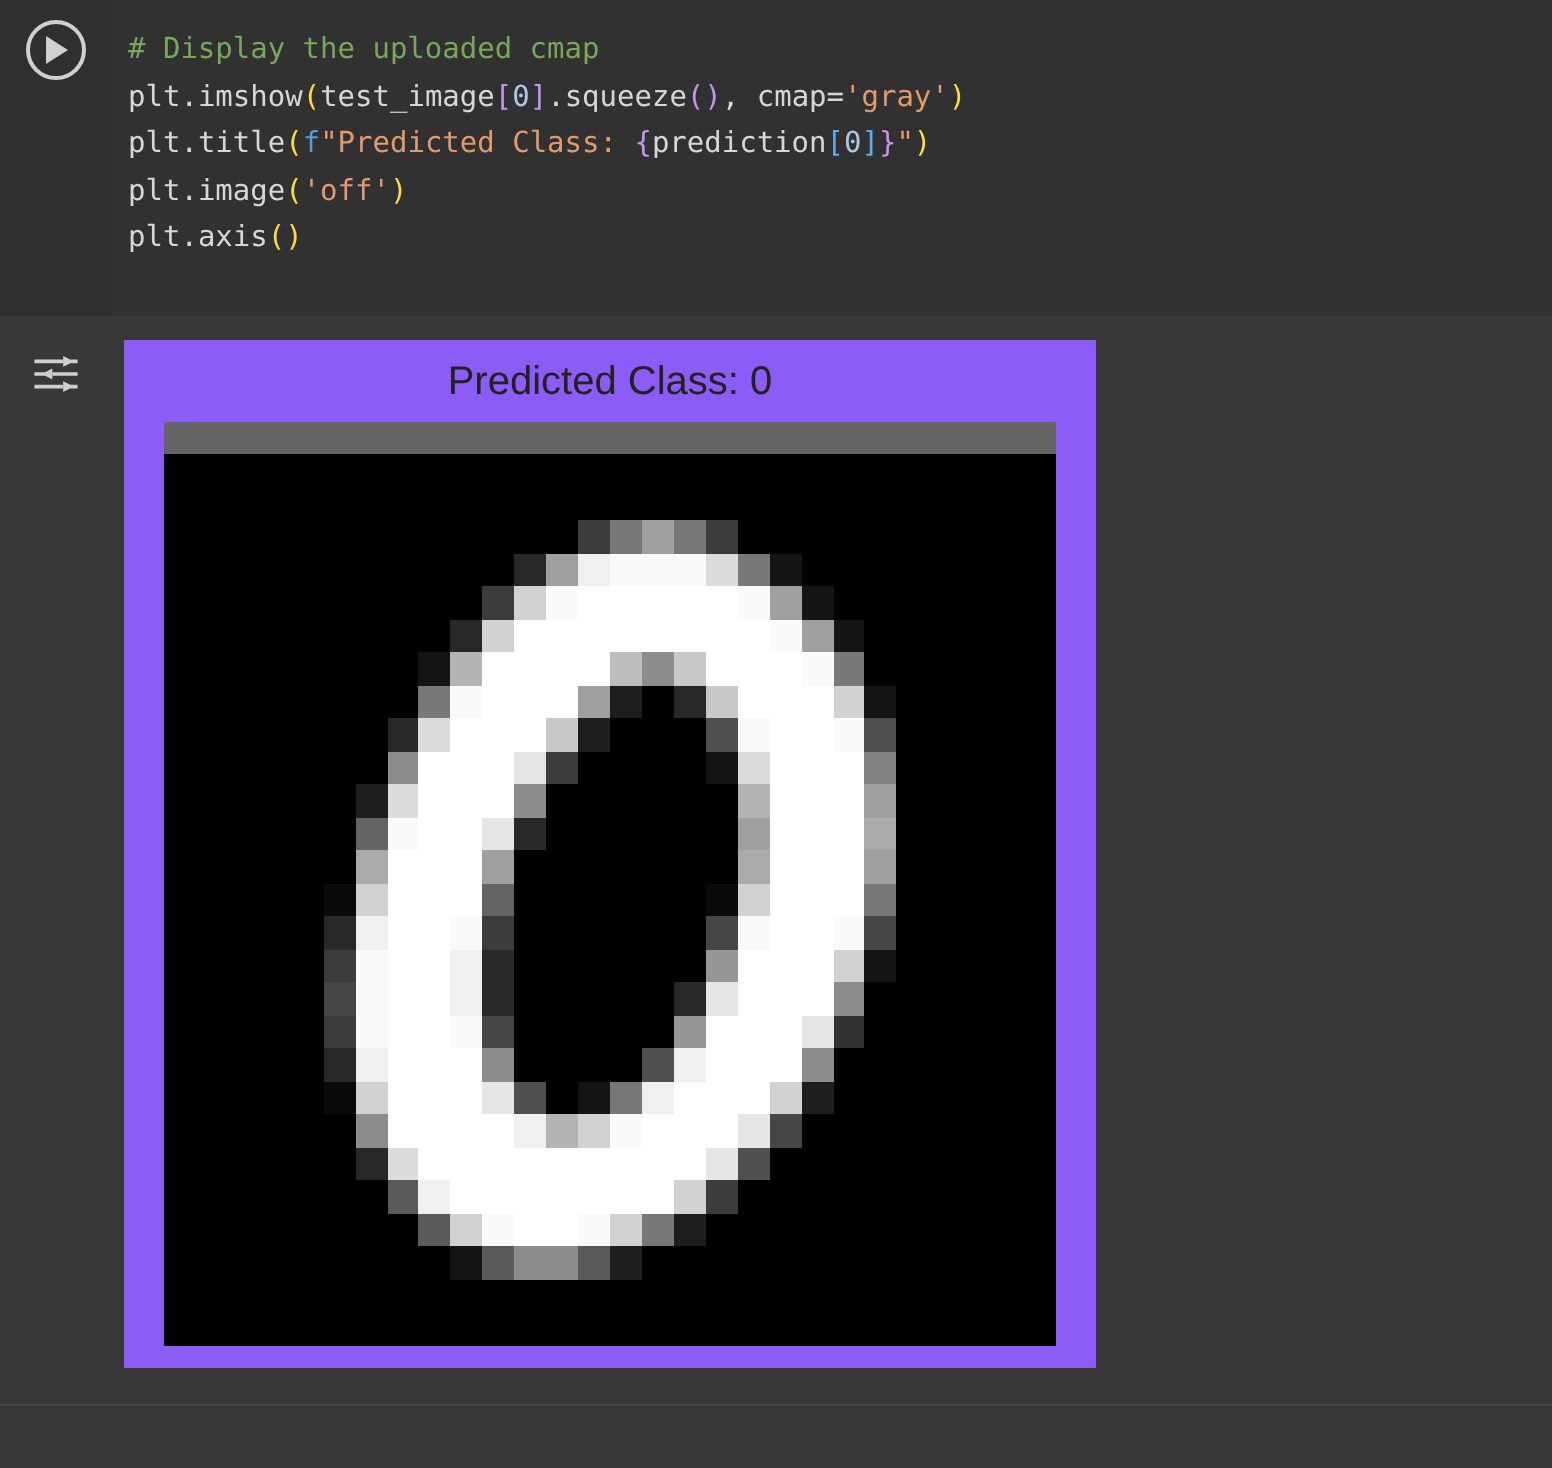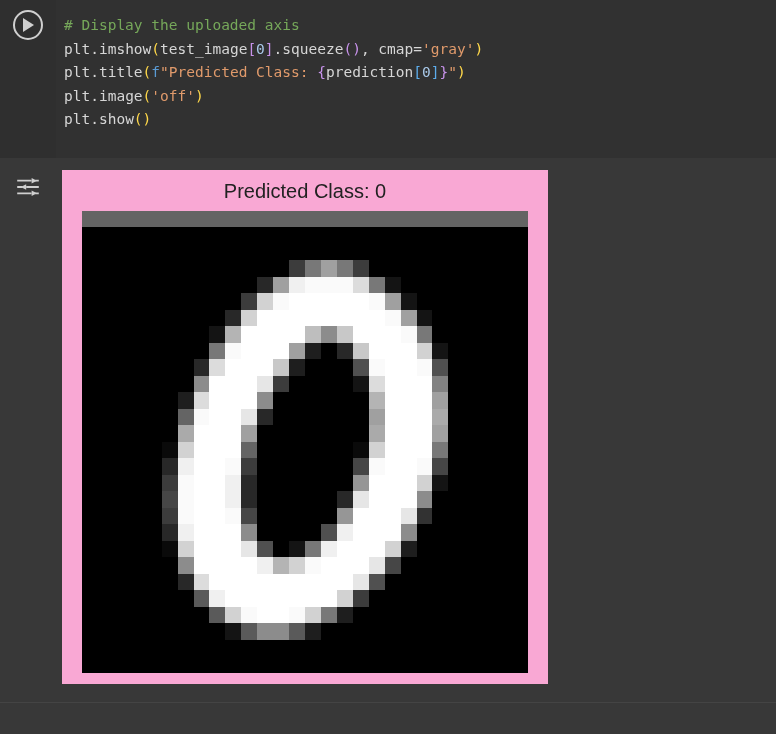--- a/index.html
+++ b/index.html
@@ -68,21 +68,21 @@
     width: 56px;
     display: flex;
     justify-content: center;
     padding-top: 14px;
   }
   .output-gutter svg { fill: #cfcfcf; }
   .output-area {
     padding: 6px 0 6px 6px;
   }
   .figure {
-    background: #f9a8d4;
+    background: #8b5cf6;
     width: 486px;
     height: 514px;
     display: flex;
     flex-direction: column;
     align-items: center;
     padding-top: 10px;
   }
   .figure-title {
     font-family: Arial, sans-serif;
     font-size: 20px;
@@ -109,25 +109,25 @@
 <div class="cell-container">
 
   <div class="code-cell">
     <div class="gutter">
       <div class="run-button">
         <svg width="12" height="14" viewBox="0 0 12 14">
             <polygon points="1,0 12,7 1,14"></polygon>
           </svg>
       </div>
     </div>
-    <div class="code-area"><span class="tok-comment"># Display the uploaded axis</span>
+    <div class="code-area"><span class="tok-comment"># Display the uploaded cmap</span>
 <span class="tok-ident">plt</span><span class="tok-punc">.</span><span class="tok-ident">imshow</span><span class="tok-paren-yellow">(</span><span class="tok-ident">test_image</span><span class="tok-bracket-purple">[</span><span class="tok-number">0</span><span class="tok-bracket-purple">]</span><span class="tok-punc">.</span><span class="tok-ident">squeeze</span><span class="tok-bracket-purple">(</span><span class="tok-bracket-purple">)</span><span class="tok-punc">, </span><span class="tok-ident">cmap</span><span class="tok-punc">=</span><span class="tok-string">'gray'</span><span class="tok-paren-yellow">)</span>
 <span class="tok-ident">plt</span><span class="tok-punc">.</span><span class="tok-ident">title</span><span class="tok-paren-yellow">(</span><span class="tok-fprefix">f</span><span class="tok-string">"</span><span class="tok-string">Predicted Class: </span><span class="tok-bracket-purple">{</span><span class="tok-ident">prediction</span><span class="tok-brace-blue">[</span><span class="tok-number">0</span><span class="tok-brace-blue">]</span><span class="tok-bracket-purple">}</span><span class="tok-string">"</span><span class="tok-paren-yellow">)</span>
 <span class="tok-ident">plt</span><span class="tok-punc">.</span><span class="tok-ident">image</span><span class="tok-paren-yellow">(</span><span class="tok-string">'off'</span><span class="tok-paren-yellow">)</span>
-<span class="tok-ident">plt</span><span class="tok-punc">.</span><span class="tok-ident">show</span><span class="tok-paren-yellow">(</span><span class="tok-paren-yellow">)</span></div>
+<span class="tok-ident">plt</span><span class="tok-punc">.</span><span class="tok-ident">axis</span><span class="tok-paren-yellow">(</span><span class="tok-paren-yellow">)</span></div>
   </div>
 
   <div class="output-cell">
     <div class="output-gutter">
       <svg width="22" height="18" viewBox="0 0 24 20">
         <path d="M0 3 L16 3 M20 3 L24 3 M0 10 L6 10 M10 10 L24 10 M0 17 L16 17 M20 17 L24 17" stroke="#cfcfcf" stroke-width="2"></path>
         <polygon points="16,0 22,3 16,6"></polygon>
         <polygon points="10,7 4,10 10,13"></polygon>
         <polygon points="16,14 22,17 16,20"></polygon>
       </svg>

